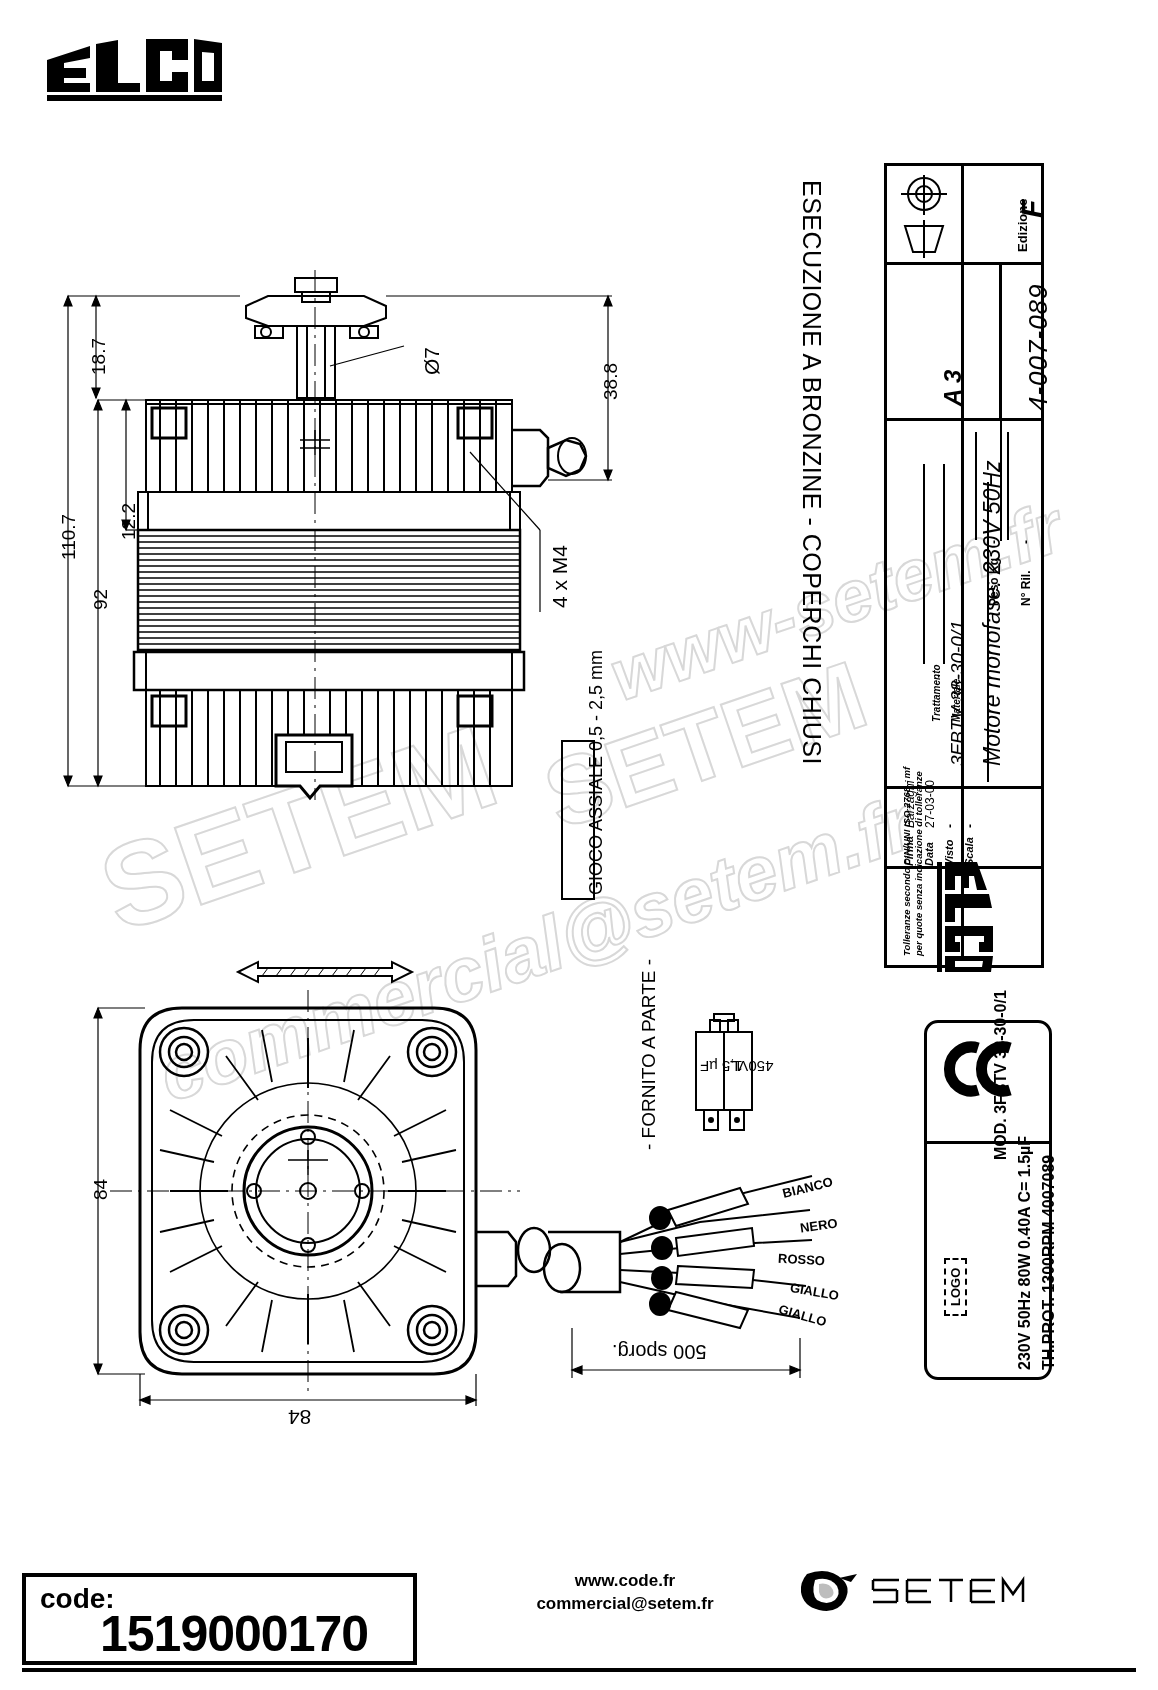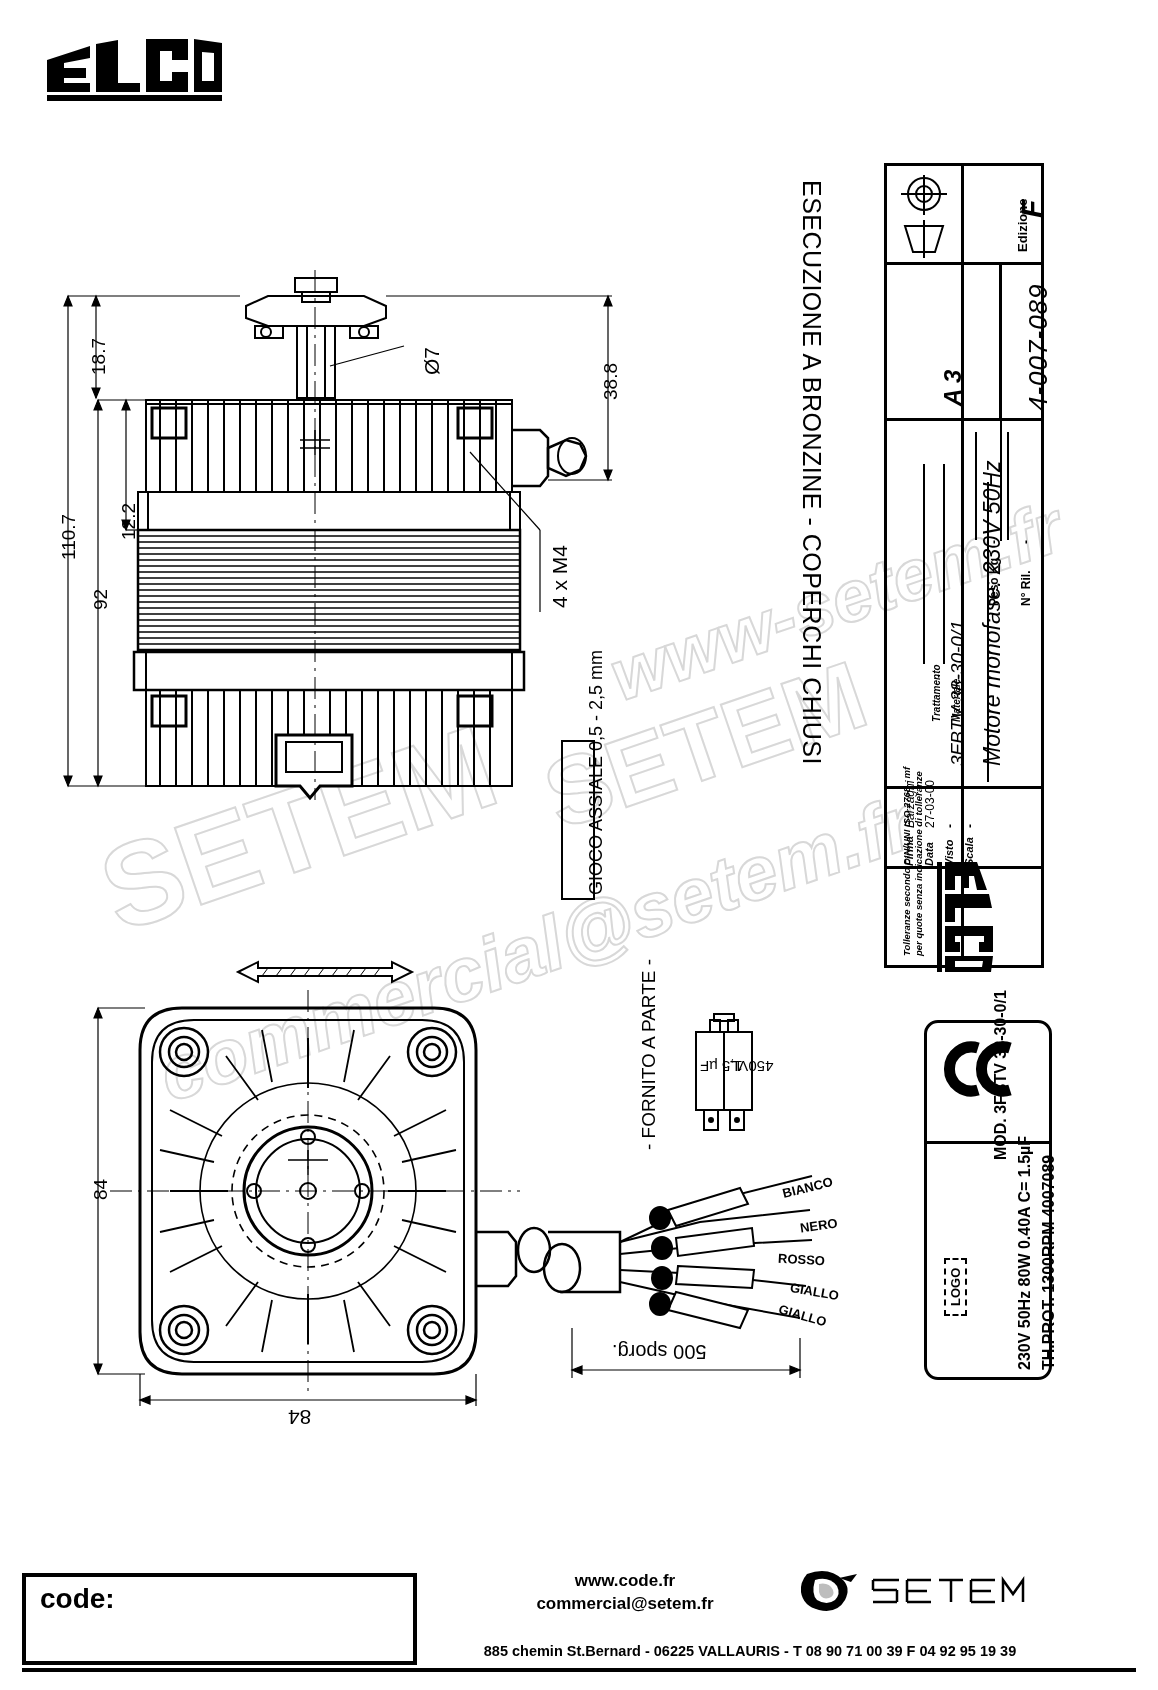--- a/index.html
+++ b/index.html
@@ -438,27 +438,27 @@
 
   <div style="position:absolute;left:992px;top:1160px;font-size:16px;font-weight:bold;" class="rot90">MOD. 3FBTV 38-30-0/1</div>
   <div style="position:absolute;left:1016px;top:1370px;font-size:16px;font-weight:bold;" class="rot90">230V   50Hz    80W   0.40A   C= 1.5µF</div>
   <div style="position:absolute;left:1040px;top:1370px;font-size:16px;font-weight:bold;" class="rot90">TH.PROT.   1300RPM          4007089</div>
   <div style="position:absolute;left:944px;top:1316px;font-size:13px;font-weight:bold;
               border:2px dashed #000;padding:2px 8px;" class="rot90">LOGO</div>
 
   <div class="ln" style="left:22px;top:1668px;width:1114px;height:4px;"></div>
   <div class="codebox">
     <div class="code-lbl">code:</div>
+    <div class="code-val">1519000170</div>
   </div>
 
   <div class="foot-web">
     <div>www.code.fr</div>
     <div>commercial@setem.fr</div>
   </div>
-  <div class="foot-addr">885 chemin St.Bernard  -  06225 VALLAURIS  -  T 08 90 71 00 39   F 04 92 95 19 39</div>
 
   <svg class="setem-logo" viewBox="0 0 240 50">
     <g>
       <path d="M12 8 Q34 0 48 14 Q56 22 50 34 Q42 48 24 44 Q8 40 6 26 Q5 16 12 8 Z" fill="#000"></path>
       <path d="M20 14 Q34 10 42 20 Q46 28 40 34 Q32 40 22 34 Q16 28 20 14 Z" fill="#fff"></path>
       <path d="M24 18 Q34 16 38 24 Q40 30 34 32 Q26 34 24 26 Z" fill="#bdbdbd"></path>
       <path d="M44 12 L62 8 L56 16 Z" fill="#000"></path>
       <g fill="none" stroke="#000" stroke-width="2.5" font-size="0">
         <path d="M78 14 L104 14 M78 14 L78 24 M78 24 L102 24 M102 24 L102 36 M78 36 L102 36"></path>
         <path d="M112 14 L136 14 M112 14 L112 36 M112 25 L132 25 M112 36 L136 36"></path>

